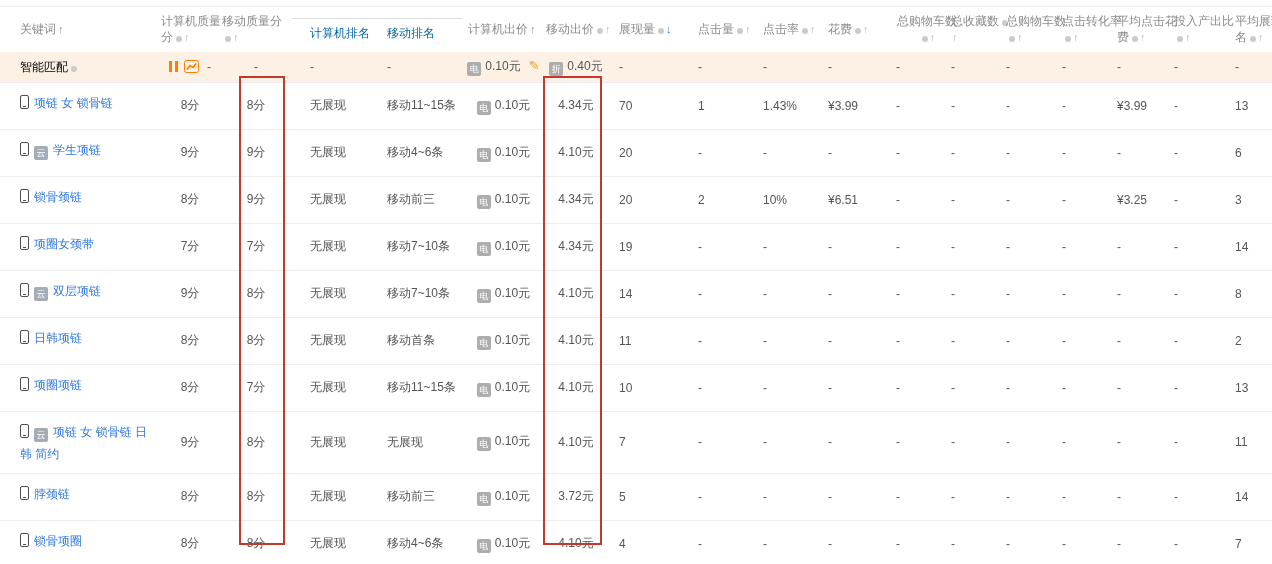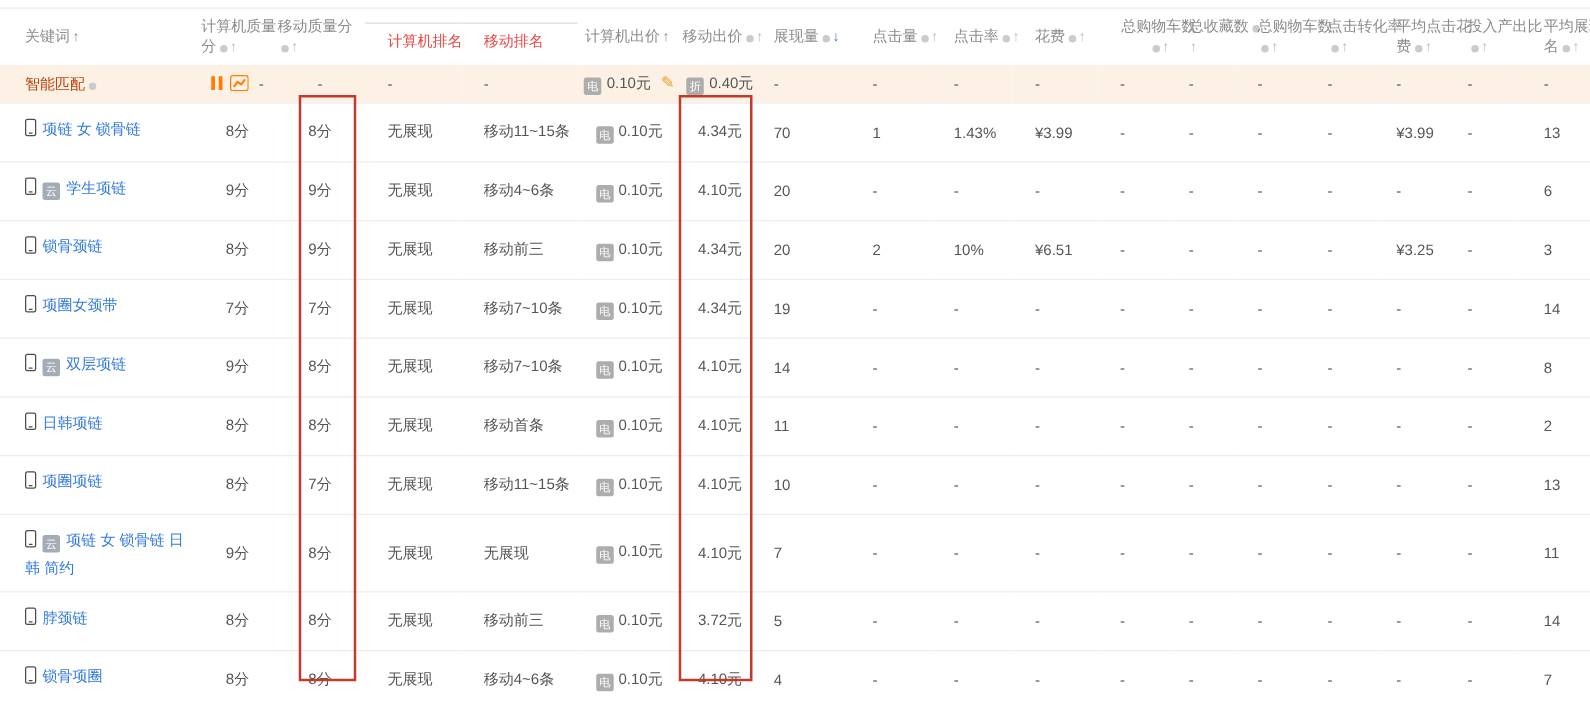--- a/index.html
+++ b/index.html
@@ -13,21 +13,21 @@
 
   
   thead th { height:46px; color:#8c8c8c; }
   .th-inner { white-space:normal; line-height:16px; }
   .w62 .th-inner { width:62px; }
   .w75 .th-inner { width:76px; }
   th:nth-child(1)  { padding-left:20px; }
   th:nth-child(2)  { padding-left:1px; }
   th:nth-child(3)  { padding-left:2px; }
   th.sub-col { vertical-align:bottom; padding:0; }
-  .sub-wrap { border-top:1px solid #dcdcdc; padding:6px 0 10px 18px; color:#ef4444; }
+  .sub-wrap { border-top:1px solid #dcdcdc; padding:6px 0 10px 18px; color:#0369a1; }
   th:nth-child(5) .sub-wrap { padding-left:17px; }
   th:nth-child(6)  { padding-left:6px; }
   th:nth-child(7)  { padding-left:1px; }
   th:nth-child(8)  { padding-left:12px; }
   th:nth-child(9)  { padding-left:18px; }
   th:nth-child(10) { padding-left:18px; }
   th:nth-child(11) { padding-left:18px; }
   th:nth-child(12) { padding-left:18px;text-align:center; }
   th:nth-child(13) { padding-left:16px; }
   th:nth-child(14) { padding-left:16px; }
@@ -39,21 +39,21 @@
   .arrow-up   { color:#b9b9b9; font-size:11px; margin-left:1px; }
   .arrow-dark { color:#8c8c8c; font-size:11px; margin-left:2px; }
   .arrow-down-active { color:#3579e6; font-size:11px; font-weight:bold; margin-left:1px; }
   .help-dot { display:inline-block; width:4px; height:4px; border:3px solid #cbcbcb; border-radius:50%; vertical-align:-1px; margin:0 1px 0 3px; background:#fff; }
 
   
   tbody tr { border-bottom:1px solid #ededed; }
   tbody td { height:47px; color:#555; }
   tr.smart-row { background:#fcf1e4; }
   tr.smart-row td { height:30px; }
-  tr.smart-row td:first-child span.smart-label { color:#c2410c; }
+  tr.smart-row td:first-child span.smart-label { color:#000000; }
 
   td:nth-child(1)  { padding:9px 8px 8px 20px; vertical-align:top; white-space:normal; line-height:22px; }
   tr.smart-row td:nth-child(1) { vertical-align:middle; padding-top:0; padding-bottom:0; white-space:nowrap; }
   td:nth-child(2), td:nth-child(3) { text-align:center; }
   td:nth-child(4)  { padding-left:18px; }
   td:nth-child(5)  { padding-left:17px; }
   td:nth-child(6), td:nth-child(7) { text-align:center; }
   td:nth-child(8)  { padding-left:12px; }
   td:nth-child(9)  { padding-left:18px; }
   td:nth-child(10) { padding-left:18px; }

